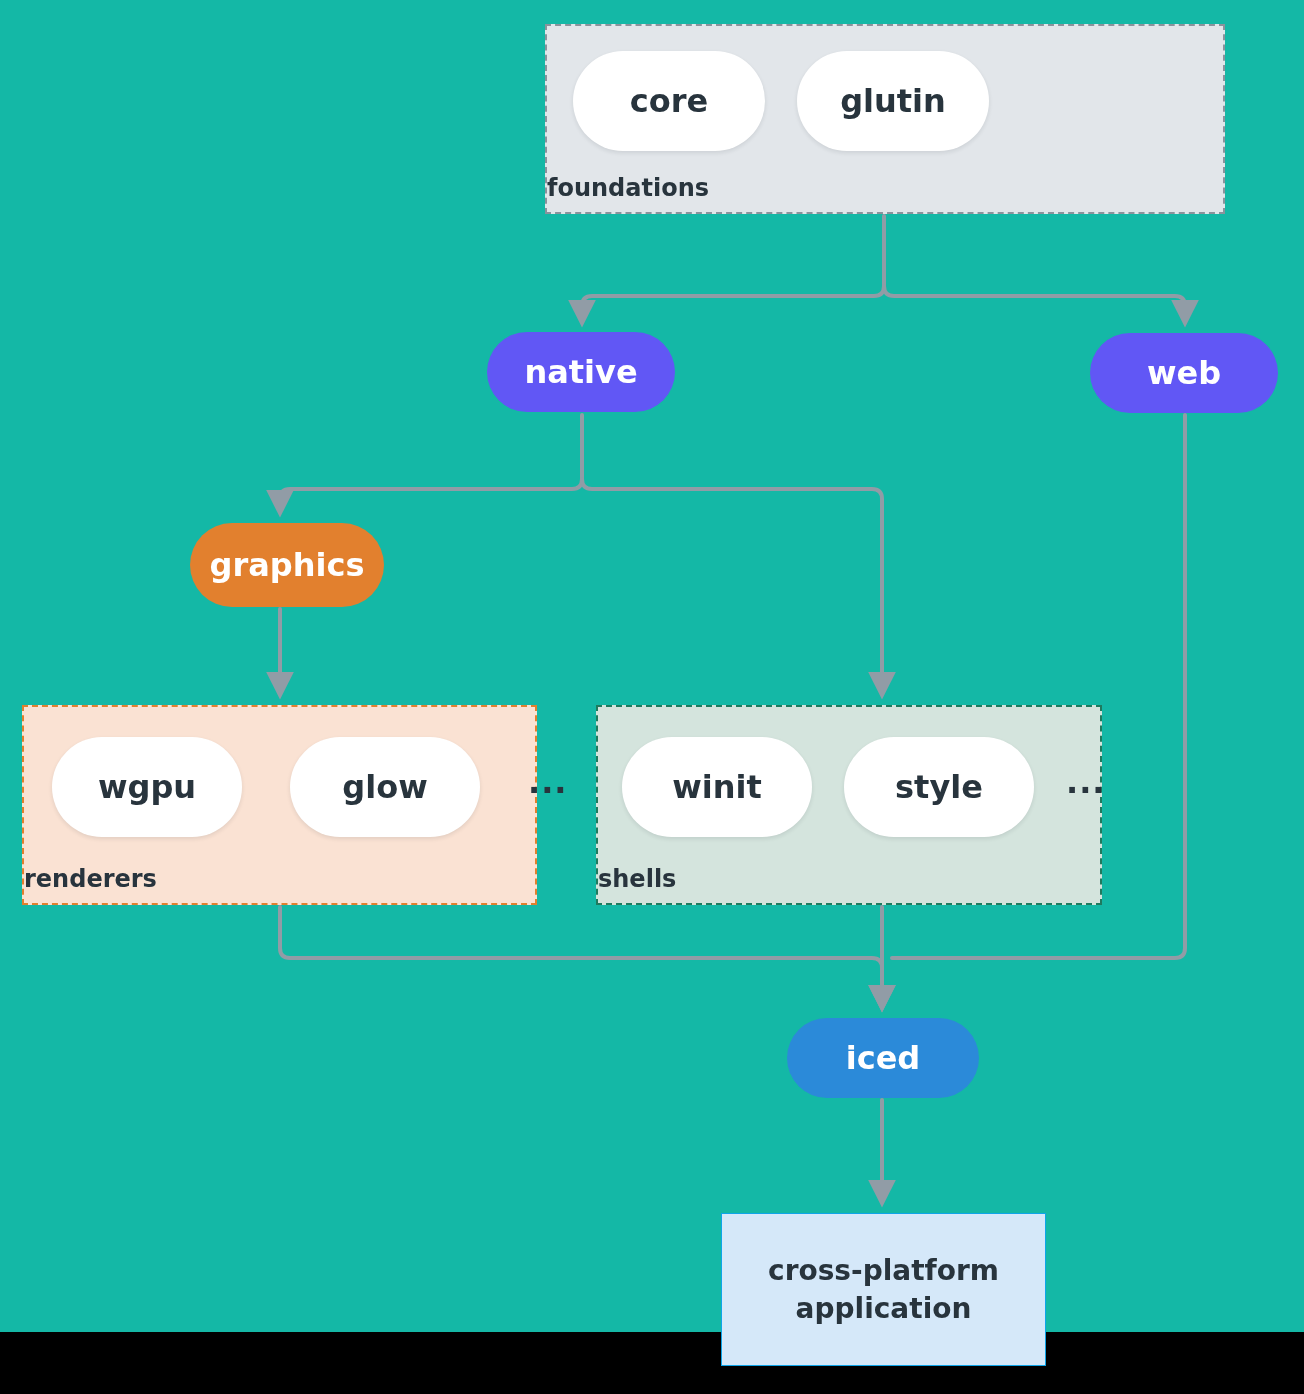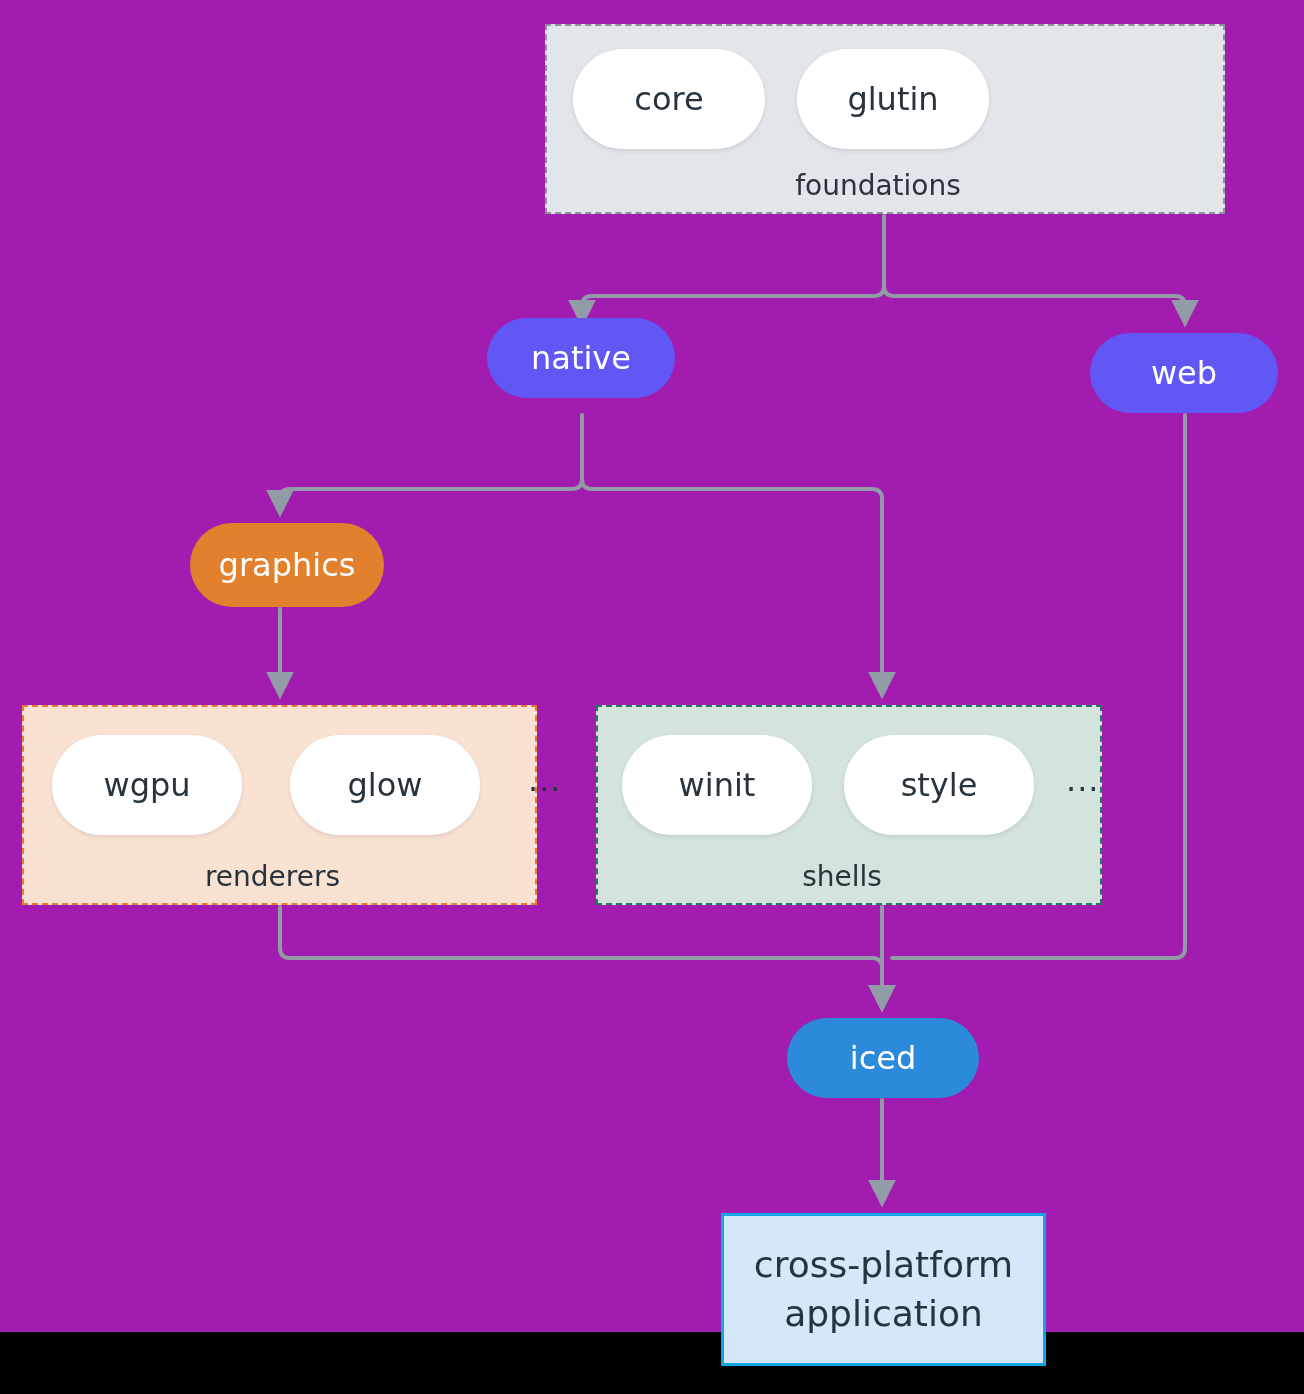--- a/index.html
+++ b/index.html
@@ -9,21 +9,22 @@
     width: 1304px;
     height: 1394px;
     overflow: hidden;
     font-family: "DejaVu Sans", "Liberation Sans", sans-serif;
   }
 
   #diagram {
     position: relative;
     width: 1304px;
     height: 1332px;
-    background: #a21caf;
+    background: #14b8a6;
+    font-weight: bold;
   }
 
   
   #edges {
     position: absolute;
     left: 0; top: 0;
     width: 1304px;
     height: 1394px;
     pointer-events: none;
   }
@@ -36,23 +37,23 @@
     display: flex;
     flex-direction: column;
   }
   .group-body {
     display: flex;
     flex-direction: row;
     align-items: center;
     flex: 1 1 auto;
   }
   .group-label {
-    font-size: 28px;
-    color: #28343d;
-    text-align: center;
+    font-size: 24px;
+    color: #28343d;
+    text-align: left;
     line-height: 1;
     padding: 0 14px 12px 0;
   }
 
   #grp-foundations {
     left: 545px;  top: 24px;
     width: 680px; height: 190px;
     background: #e2e6ea;
     border-color: #8a939c;
   }
@@ -106,21 +107,21 @@
     border-radius: 999px;
     color: #ffffff;
     font-size: 32px;
     display: flex;
     align-items: center;
     justify-content: center;
     white-space: nowrap;
   }
 
   #node-native {
-    left: 487px;  top: 318px;
+    left: 487px;  top: 332px;
     width: 188px; height: 80px;
     background: #6157f5;
   }
   #node-web {
     left: 1090px; top: 333px;
     width: 188px; height: 80px;
     background: #6157f5;
   }
   #node-graphics {
     left: 190px;  top: 523px;
@@ -132,23 +133,23 @@
     width: 192px; height: 80px;
     background: #2b8ad9;
   }
 
   
   #node-app {
     position: absolute;
     left: 721px; top: 1213px;
     width: 325px; height: 153px;
     background: #d5e8f9;
-    border: 3px solid #0ea5e9;
-    color: #28343d;
-    font-size: 36px;
+    border: 1px solid #0ea5e9;
+    color: #28343d;
+    font-size: 28px;
     line-height: 1.35;
     display: flex;
     flex-direction: column;
     align-items: center;
     justify-content: center;
     text-align: center;
   }
   #node-app .line { white-space: nowrap; }
 </style>
 </head>

